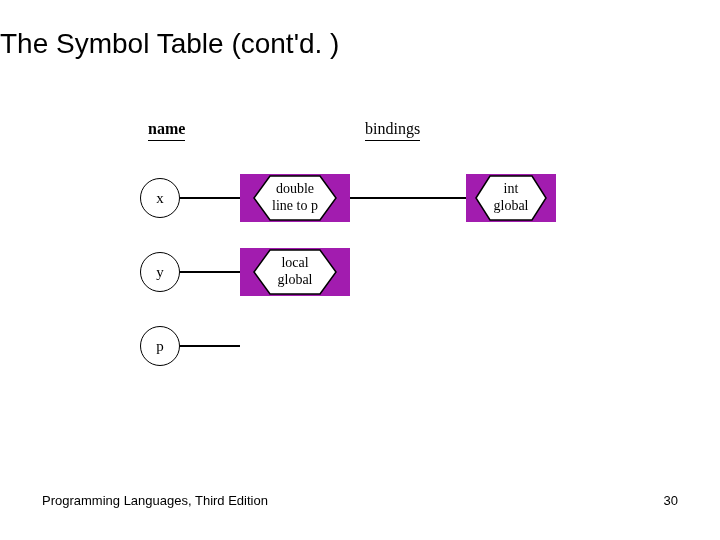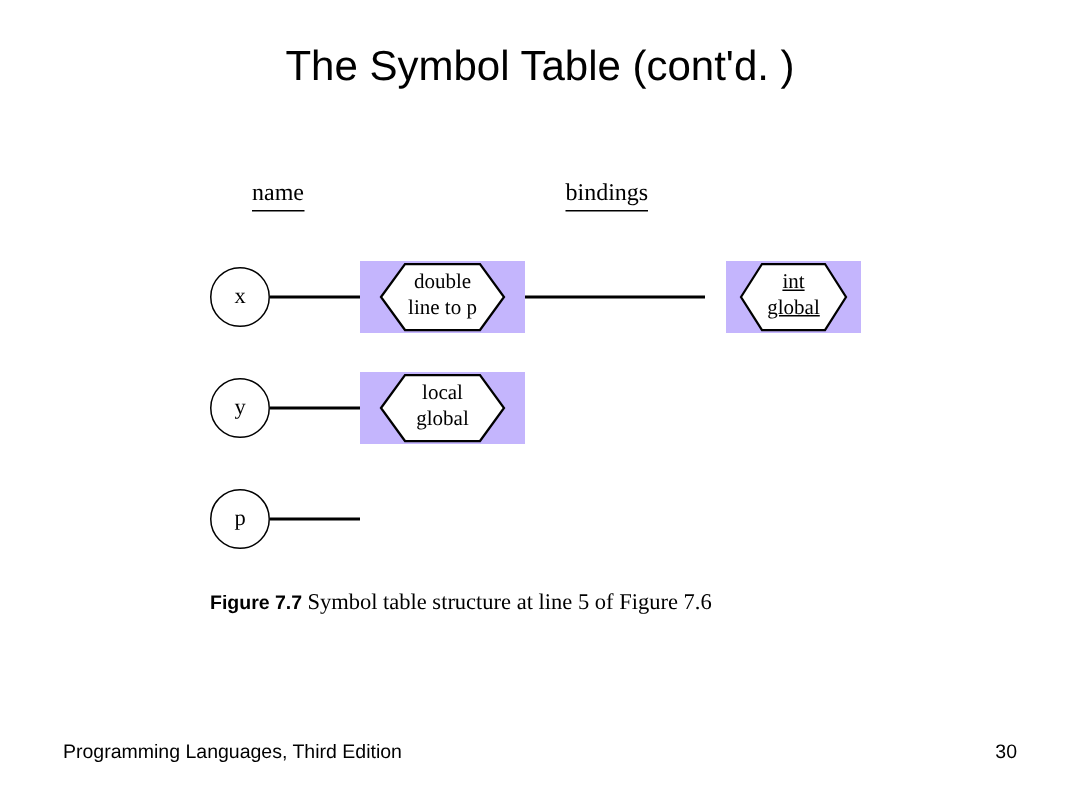--- a/index.html
+++ b/index.html
@@ -9,21 +9,21 @@
     background: #fff;
     font-family: Arial, Helvetica, sans-serif;
     position: relative;
     overflow: hidden;
   }
   .title {
     position: absolute;
     top: 28px;
     left: 0;
     width: 100%;
-    text-align: center;
+    text-align: left;
     font-size: 28px;
     font-weight: normal;
     color: #000;
   }
   .diagram {
     position: absolute;
     top: 120px;
     left: 140px;
     width: 460px;
     font-family: Georgia, 'Times New Roman', serif;
@@ -31,22 +31,22 @@
   .headers {
     position: relative;
     height: 30px;
     margin-bottom: 20px;
   }
   .hdr {
     position: absolute;
     font-size: 16px;
     color: #000;
   }
-  .hdr-name { left: 28px; border-bottom: 1px solid #000; padding-bottom: 2px; }
-  .hdr-bindings { left: 225px; border-bottom: 1px solid #000; padding-bottom: 2px; margin-left: 12px; }
+  .hdr-name { left: 8px; border-bottom: 1px solid #000; padding-bottom: 2px; font-weight: bold; }
+  .hdr-bindings { left: 225px; border-bottom: 1px solid #000; padding-bottom: 2px; }
   .row {
     position: relative;
     height: 56px;
     margin-bottom: 18px;
   }
   .circle {
     position: absolute;
     left: 0;
     top: 8px;
     width: 40px;
@@ -70,24 +70,24 @@
   .hex {
     position: absolute;
     top: 4px;
     height: 48px;
     display: flex;
     flex-direction: column;
     align-items: center;
     justify-content: center;
     font-size: 14px;
     line-height: 1.2;
-    background: #c4b5fd;
+    background: #a21caf;
   }
   .hex1 { left: 100px; width: 110px; }
-  .hex2 { left: 344px; width: 90px; text-decoration: underline; }
+  .hex2 { left: 326px; width: 90px; }
   .hex svg {
     position: absolute;
     top: 0; left: 0;
     width: 100%; height: 100%;
     overflow: visible;
   }
   .hex .txt { position: relative; z-index: 2; text-align: center; }
   .line2 {
     position: absolute;
     height: 1.5px;
@@ -171,20 +171,16 @@
     </div>
   </div>
 
   <div class="row">
     <div class="circle">
         <span>p</span>
       </div>
     <div class="line1"></div>
   </div>
 
-  <div class="caption">
-    <span class="figlabel">Figure 7.7</span>
-    <span class="figtext"> </span><span class="figtext">Symbol table structure at line 5 of Figure 7.6</span>
-  </div>
 </div>
 
 <div class="footer-left">Programming Languages, Third Edition</div>
 <div class="footer-right">30</div>
 
 </body></html>

